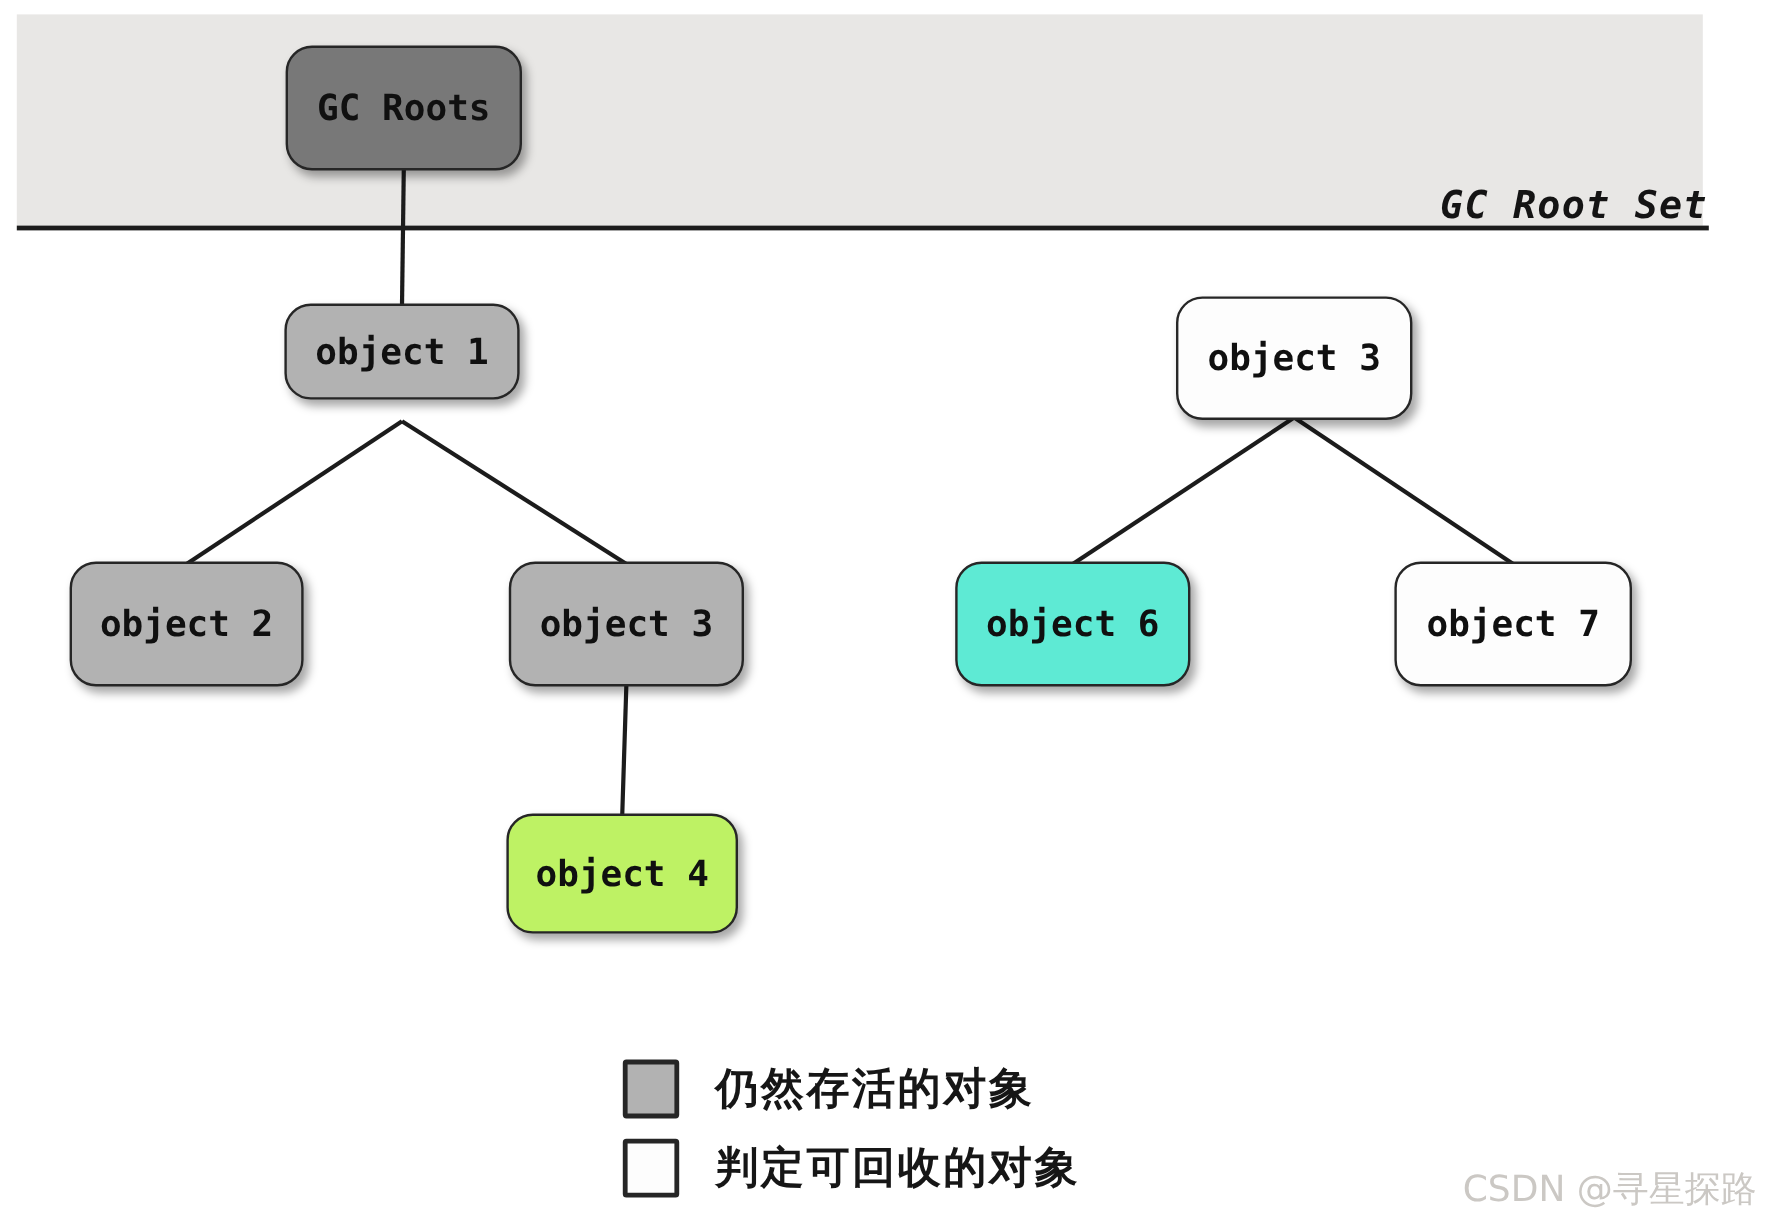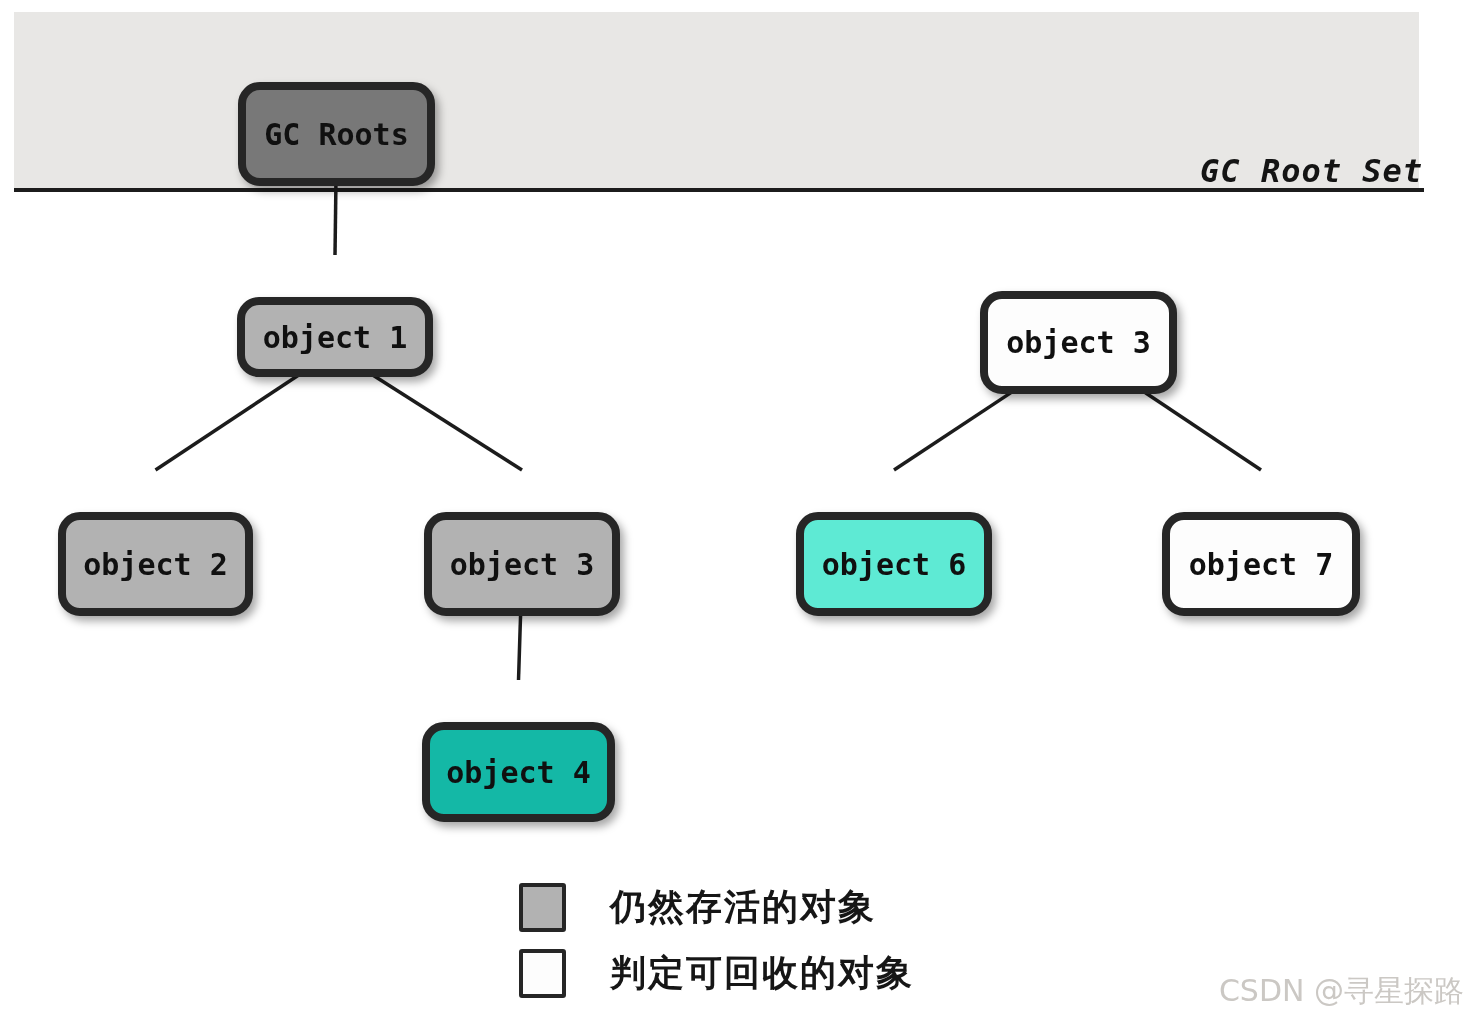--- a/index.html
+++ b/index.html
@@ -49,46 +49,45 @@
     left: 0;
     top: 0;
     width: 1476px;
     height: 1020px;
     pointer-events: none;
   }
   
   .node {
     position: absolute;
     box-sizing: border-box;
-    border: 8px solid #14532d;
+    border: 2px solid #14532d;
     border-radius: 22px;
     display: flex;
     align-items: center;
     justify-content: center;
     font-family: "DejaVu Sans Mono", "Liberation Mono", monospace;
     font-weight: 700;
     font-size: 30px;
     color: #101010;
     box-shadow: 4px 5px 8px rgba(0,0,0,0.35);
     white-space: nowrap;
-    margin-top: 44px;
   }
   
   .legend {
     position: absolute;
     left: 519px;
     top: 883px;
     display: flex;
     flex-direction: column;
     gap: 17px;
   }
   .legend-row {
     display: flex;
     align-items: flex-start;
-    gap: 44px;
+    gap: 30px;
   }
   .legend-swatch {
     box-sizing: border-box;
     width: 47px;
     height: 49px;
     border: 4px solid #2d2d2d;
     border-radius: 3px;
     flex: 0 0 auto;
   }
   .legend-label {
@@ -132,21 +131,21 @@
       </div>
       <div class="node" style="left: 237px; top: 253px; width: 196px; height: 80px; background: rgb(178, 178, 178); border-color: rgb(38, 38, 38); border-radius: 22px;">
         <span>object 1</span>
       </div>
       <div class="node" style="left: 58px; top: 468px; width: 195px; height: 104px; background: rgb(178, 178, 178); border-color: rgb(38, 38, 38);">
         <span>object 2</span>
       </div>
       <div class="node" style="left: 424px; top: 468px; width: 196px; height: 104px; background: rgb(178, 178, 178); border-color: rgb(38, 38, 38); justify-content: center;">
         <span>object 3</span>
       </div>
-      <div class="node" style="left: 422px; top: 678px; width: 193px; height: 100px; background: #14b8a6; border-color: rgb(38, 38, 38);">
+      <div class="node" style="left: 422px; top: 678px; width: 193px; height: 100px; background: #bef264; border-color: rgb(38, 38, 38);">
         <span>object 4</span>
       </div>
       <div class="node" style="left: 980px; top: 247px; width: 197px; height: 103px; background: rgb(253, 253, 253); border-color: rgb(38, 38, 38);">
         <span>object 3</span>
       </div>
       <div class="node" style="left: 796px; top: 468px; width: 196px; height: 104px; background: #5eead4; border-color: rgb(38, 38, 38);">
         <span>object 6</span>
       </div>
       <div class="node" style="left: 1162px; top: 468px; width: 198px; height: 104px; background: rgb(253, 253, 253); border-color: rgb(38, 38, 38);">
         <span>object 7</span>

